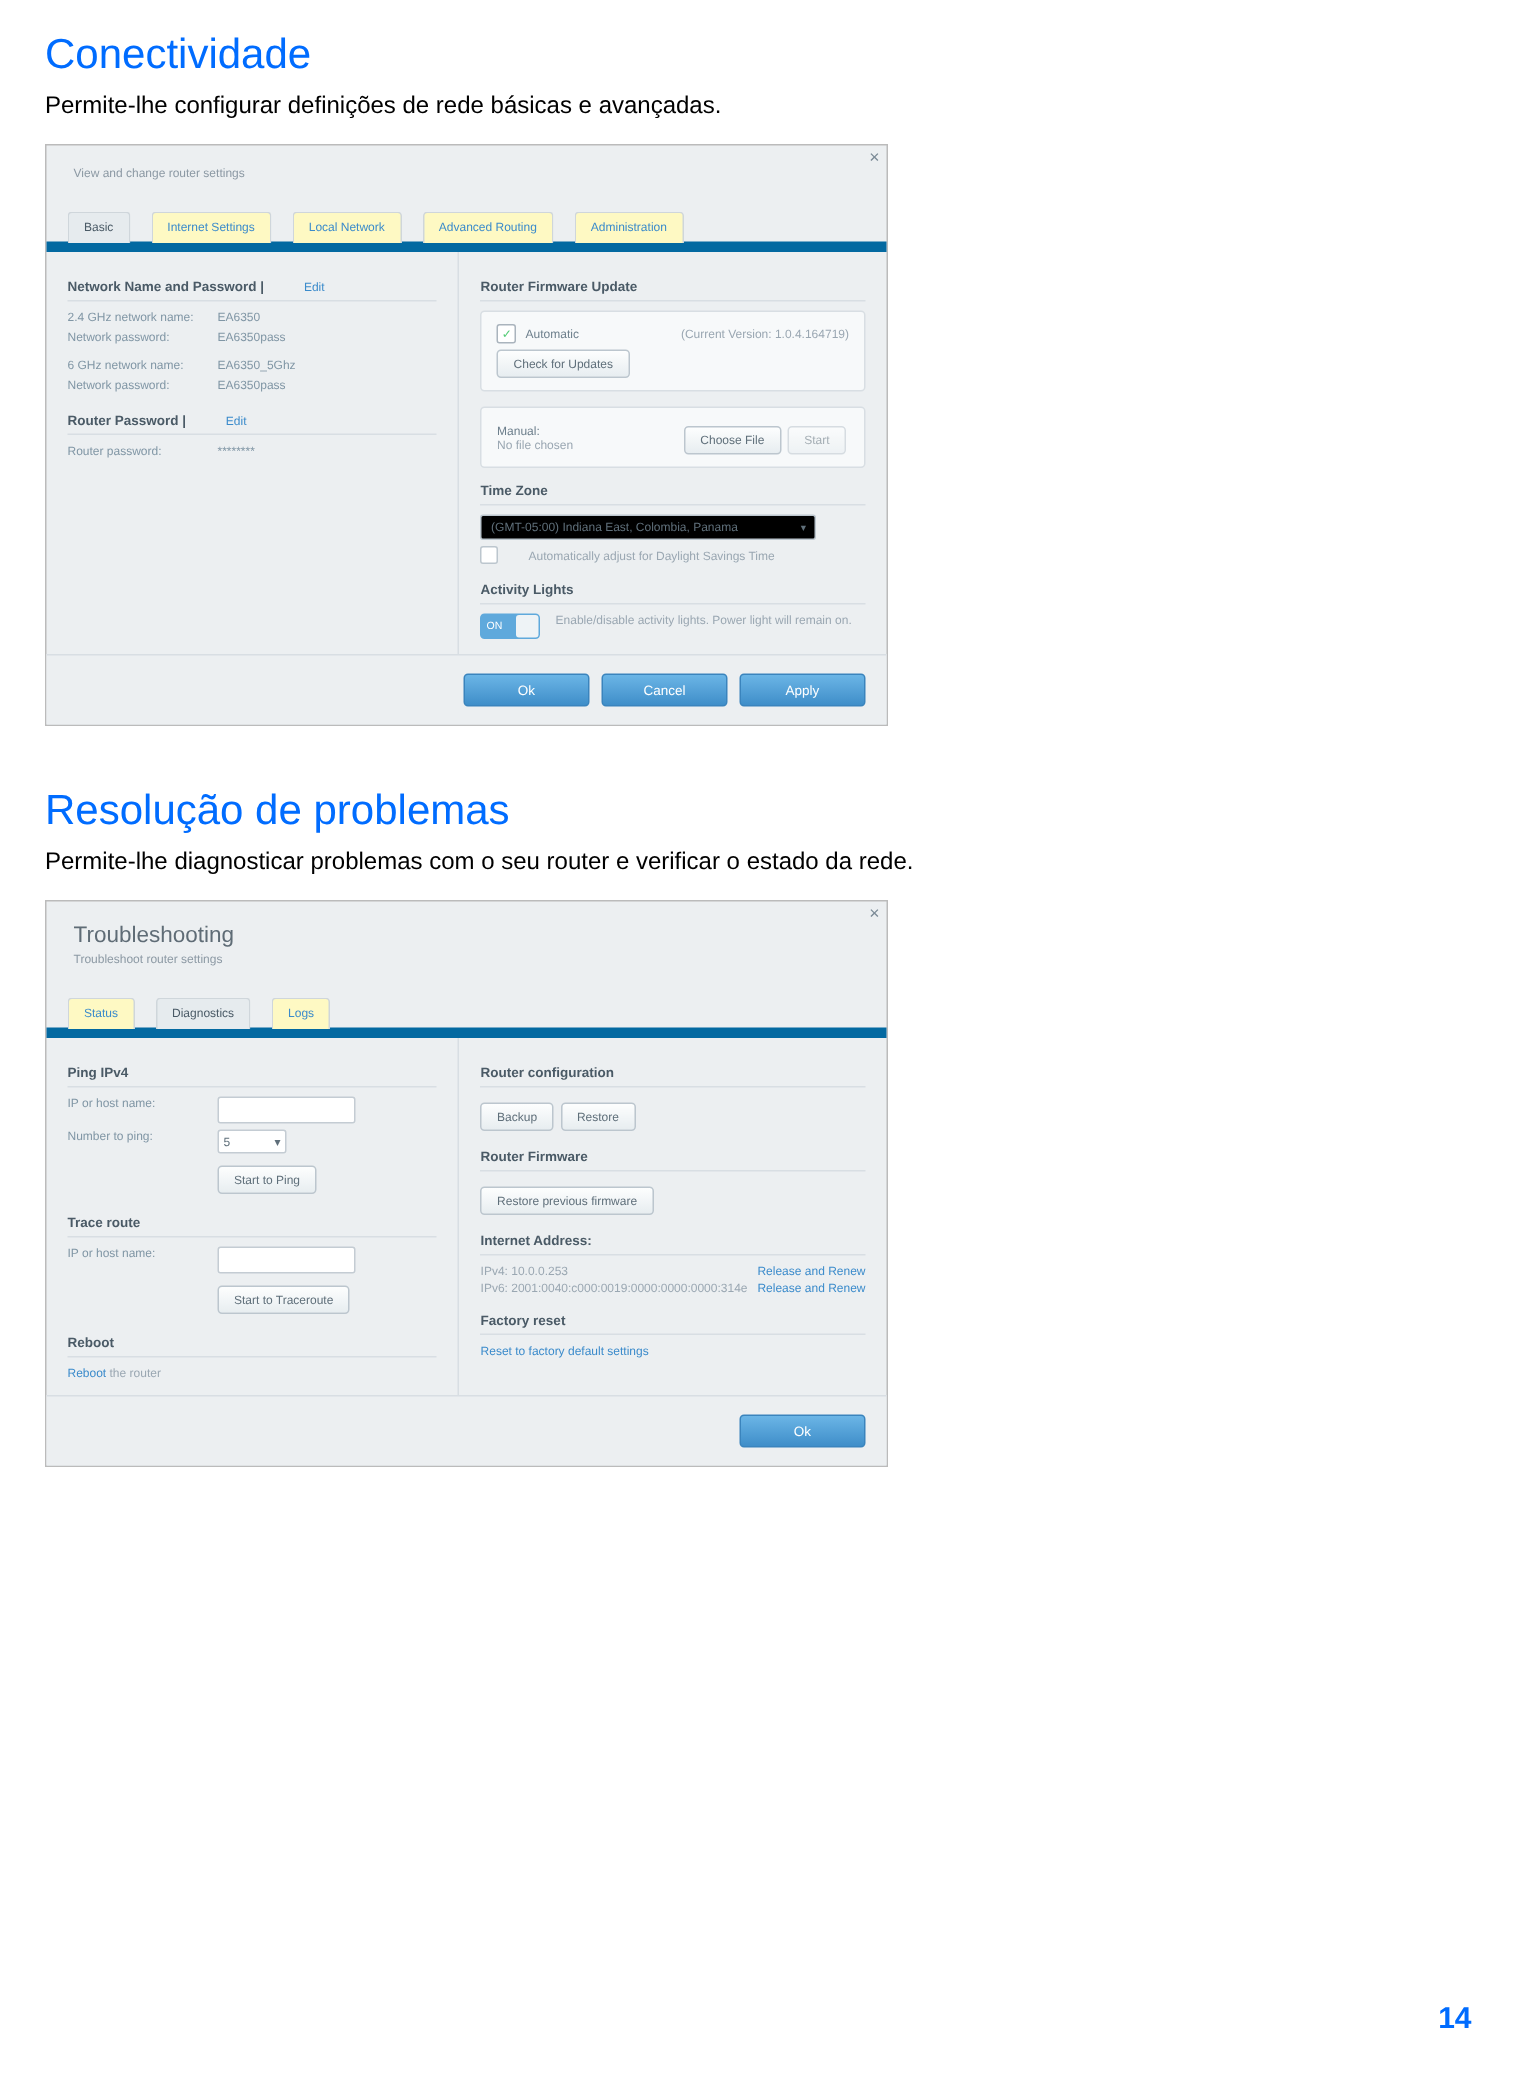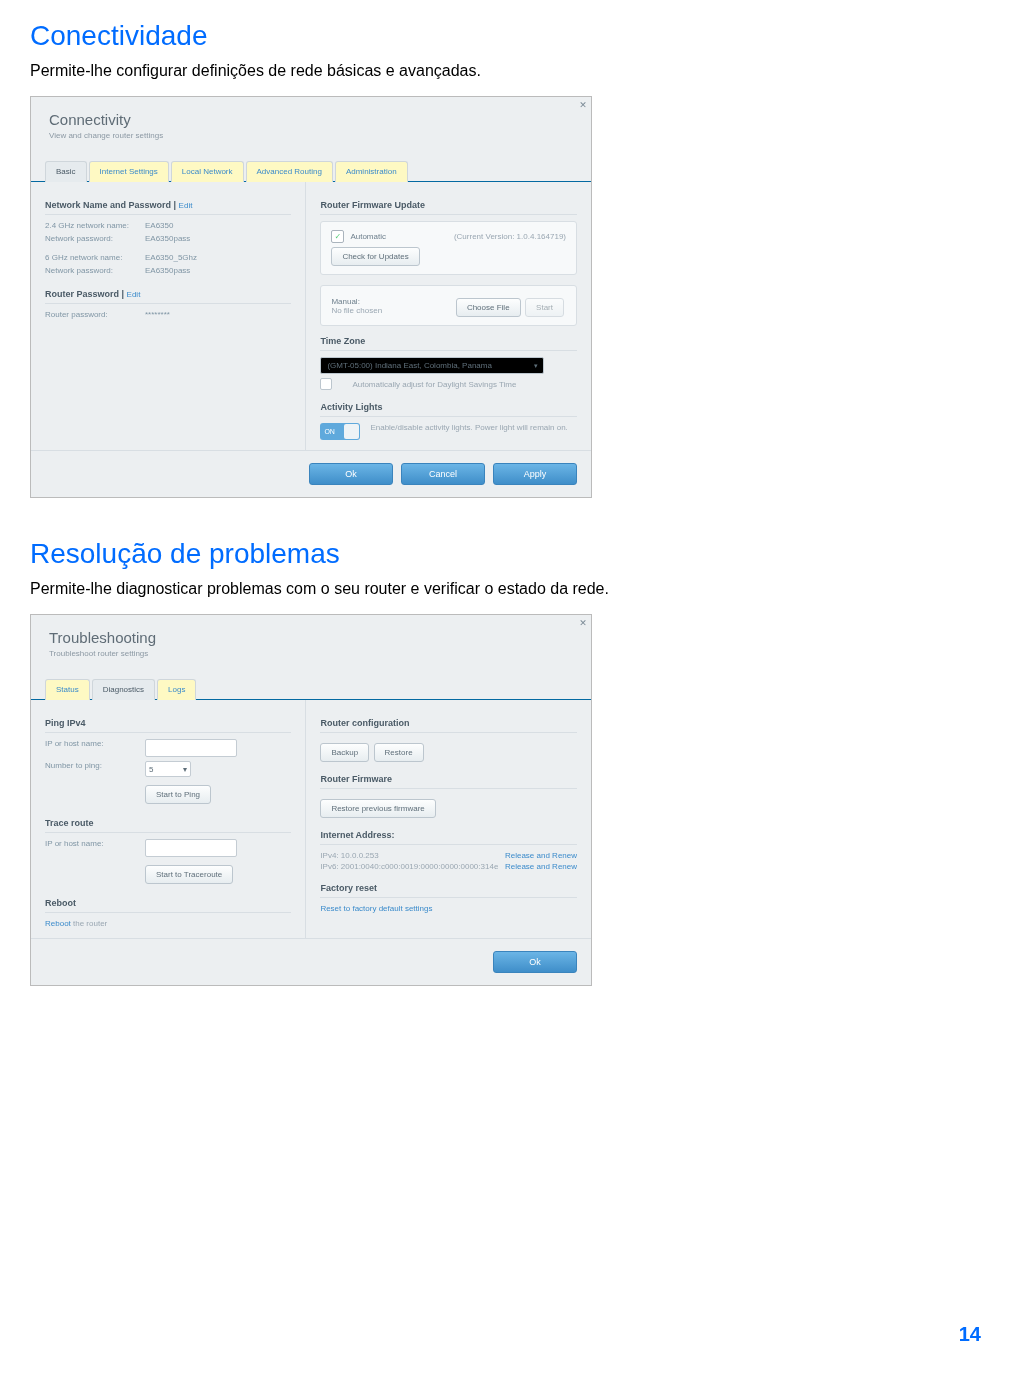--- a/index.html
+++ b/index.html
@@ -48,22 +48,22 @@
     font-size: 15px;
     color: #5f6c76;
     margin-bottom: 3px;
   }
   .ss-subtitle {
     font-size: 8px;
     color: #8c99a4;
   }
   .tabs {
     display: flex;
-    gap: 0;
-    border-bottom: 1px solid #0369a1;
+    gap: 12px;
+    border-bottom: 7px solid #0369a1;
     margin-top: 12px;
     padding-left: 14px;
   }
   .tab {
     padding: 5px 10px 6px 10px;
     font-size: 8px;
     color: #3b8bcb;
     border: 1px solid #cfd6db;
     border-bottom: none;
     background: #fef9c3;
@@ -86,21 +86,21 @@
   .col-left { width: 44%; }
   .col-right { flex: 1; border-left: 1px solid #d8dee3; }
   .group-title {
     font-size: 9px;
     color: #4a5a66;
     font-weight: bold;
     margin: 8px 0 6px 0;
     border-bottom: 1px solid #d8dee3;
     padding-bottom: 4px;
   }
-  .group-title .edit-link { font-weight: normal; color: #3b8bcb; font-size: 8px; }
+  .group-title .edit-link { font-weight: normal; color: #3b8bcb; font-size: 8px; margin-left: 24px; }
   .kv { display: flex; margin: 4px 0; font-size: 8px; color: #8096a5; }
   .kv .k { width: 100px; }
   .kv .v { color: #8096a5; }
   .box {
     background: #f7f9fa;
     border: 1px solid #d8dee3;
     border-radius: 3px;
     padding: 8px 10px;
     margin: 6px 0 10px 0;
   }
@@ -175,21 +175,20 @@
 </style>
 </head>
 <body>
 
 <h1 class="section-title">Conectividade</h1>
 <p class="section-desc">Permite-lhe configurar definições de rede básicas e avançadas.</p>
 
 <div class="screenshot">
   <span class="close-x">✕</span>
   <div class="ss-header">
-    <div class="ss-title">Connectivity</div>
     <div class="ss-subtitle">View and change router settings</div>
   </div>
   <div class="tabs">
     <div class="tab active">Basic</div>
     <div class="tab">Internet Settings</div>
     <div class="tab">Local Network</div>
     <div class="tab">Advanced Routing</div>
     <div class="tab">Administration</div>
   </div>
   <div class="ss-body">
@@ -345,13 +344,13 @@
       <div style="font-size:8px;">
         <span class="link-blue">Reset to factory default settings</span>
       </div>
     </div>
   </div>
   <div class="footer-bar">
     <span class="btn-blue">Ok</span>
   </div>
 </div>
 
-<div class="page-number" style="right:30px; bottom:36px;">14</div>
+<div class="page-number" style="right:30px; bottom:24px;">14</div>
 
 </body></html>

